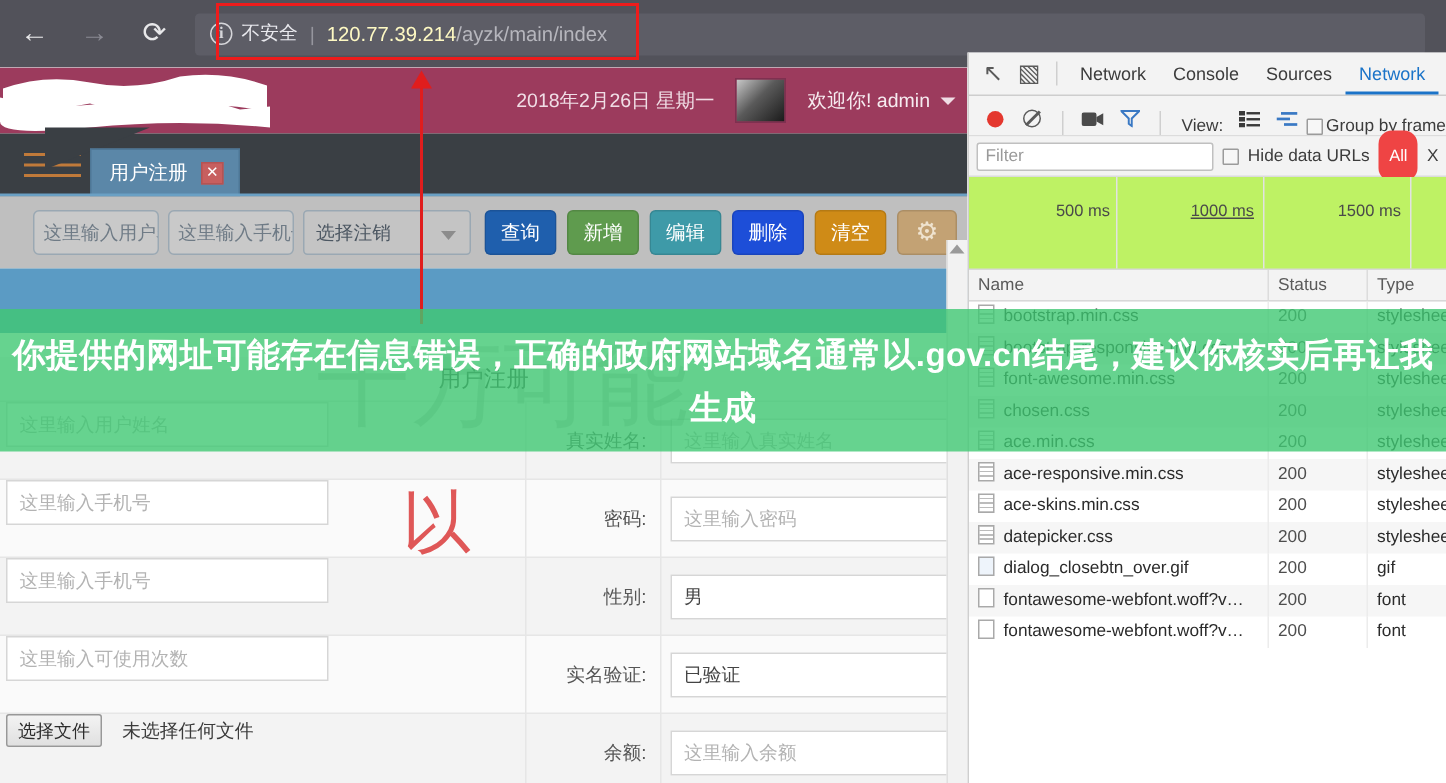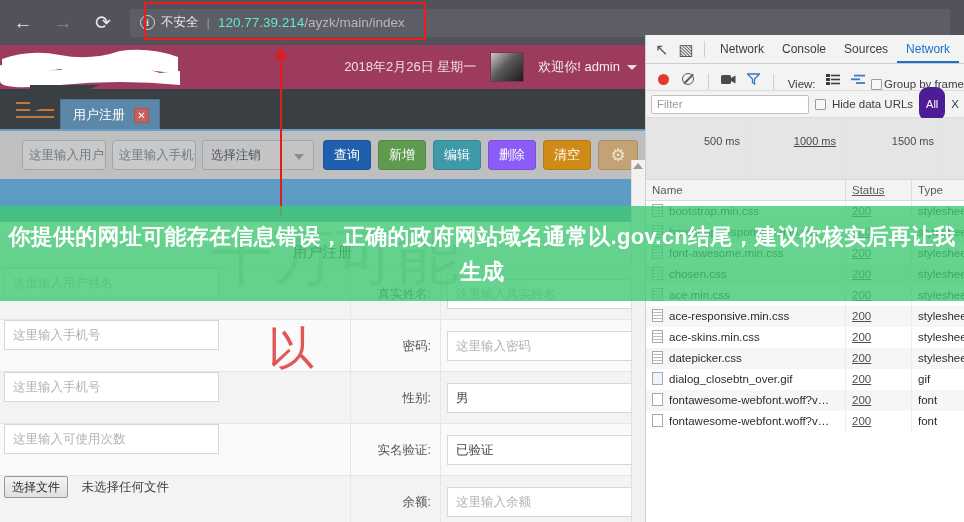--- a/index.html
+++ b/index.html
@@ -37,21 +37,21 @@
   .omni-info {
     width: 15px; height: 15px; border-radius: 50%;
     border: 1.4px solid #d6d6da; color: #d6d6da;
     font-size: 11px; line-height: 12px; text-align: center;
     font-family: "Liberation Serif", serif; font-weight: bold;
     margin-right: 6px; flex: none;
   }
   .omni-warn { color: #e9e9ee; font-size: 12.5px; white-space: nowrap; }
   .omni-sep { color: #96969e; margin: 0 8px; font-size: 13px; }
   .omni-url { font-size: 13.5px; white-space: nowrap; }
-  .omni-url .host { color: #5eead4; text-align: center; }
+  .omni-url .host { color: #fef9c3; text-align: center; }
   .omni-url .path { color: #b6b6bd; }
 
   
   .app-page {
     position: absolute; left: 0; top: 45px; width: 645px; height: 477px;
     background: #f3f3f3; overflow: hidden;
   }
   .app-header {
     position: absolute; left: 0; top: 0; width: 645px; height: 44px;
     background: #9c3b5d;
@@ -235,41 +235,41 @@
 
   .dt-filterbar {
     height: 27px; background: #f3f3f3; border-bottom: 1px solid #dcdcdc;
     display: flex; align-items: center; padding: 0 5px; gap: 6px;
   }
   .dt-filter-input {
     width: 164px; height: 19px; background: #fff; border: 1px solid #c0c0c0;
     border-radius: 2px; font-size: 11.5px; color: #9a9a9a; padding: 0 5px; line-height: 17px;
   }
   .pill {
-    background: #4c1d95; color: #fff; font-size: 11px;
+    background: #ef4444; color: #fff; font-size: 11px;
     border-radius: 9px; padding: 11px 7px; cursor: pointer;
   }
 
   .dt-timeline {
-    height: 62px; background: #e5e5e5; border-bottom: 1px solid #d8d8d8; position: relative;
+    height: 62px; background: #bef264; border-bottom: 1px solid #d8d8d8; position: relative;
   }
   .tl-mark {
     position: absolute; top: 17px; font-size: 11px; color: #4a4a4a;
     text-align: right;
   }
   .tl-tick { position: absolute; top: 0; bottom: 0; width: 1px; background: #e2e2e2; }
 
   .dt-table { width: 319px; }
   .dt-head {
     display: flex; height: 21px; background: #f3f3f3;
     border-bottom: 1px solid #d8d8d8; font-size: 11.5px; color: #5a5a5a;
   }
   .dt-head div { line-height: 20px; padding-left: 6px; border-right: 1px solid #dcdcdc; }
   .c-name { width: 200px; }
-  .c-status { width: 66px; text-decoration: underline; }
+  .c-status { width: 66px; }
   .c-type { flex: 1; }
   .dt-row { display: flex; height: 21px; font-size: 11.5px; color: #2b2b2b; }
   .dt-row.odd { background: #f6f6f6; }
   .dt-row div { line-height: 20px; padding-left: 6px; border-right: 1px solid #ececec; overflow: hidden; white-space: nowrap; }
   .dt-row .c-status { color: #4e4e4e; }
   .dt-row .c-type { color: #2b2b2b; border-right: none; }
   .row-ico {
     display: inline-block; width: 11px; height: 13px; margin-right: 6px;
     vertical-align: -2px; border: 1px solid #a9a9a9; background: #fff;
   }
@@ -364,21 +364,21 @@
     <div class="toolbar">
       <div class="tb-input">这里输入用户名</div>
       <div class="tb-input">这里输入手机号</div>
       <div class="tb-select">
         <span>选择注销</span>
         <span class="tri"></span>
       </div>
       <div class="tb-btn" style="background:#1f5fad">查询</div>
       <div class="tb-btn" style="background:#5f9b4e">新增</div>
       <div class="tb-btn" style="background:#3e9aa8">编辑</div>
-      <div class="tb-btn" style="background:#8b5cf6">删除</div>
+      <div class="tb-btn" style="background:#1d4ed8">删除</div>
       <div class="tb-btn" style="background:#cf8b17">清空</div>
       <div class="tb-btn gear">⚙</div>
     </div>
 
     <div class="blue-band"></div>
     <div class="white-gap"></div>
 
     <div class="form-title">用户注册</div>
 
     <div class="form-table">

